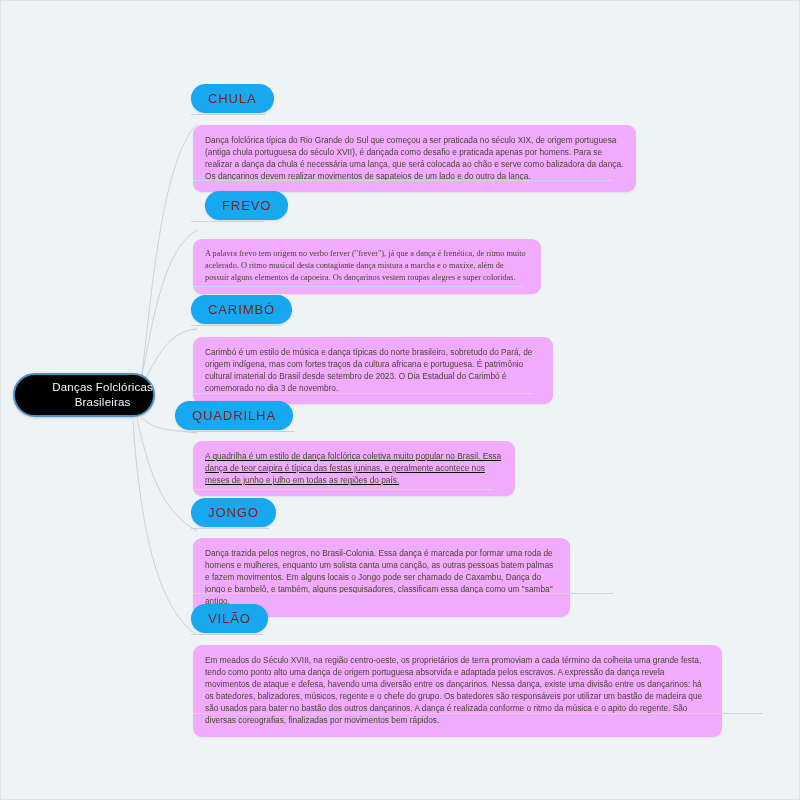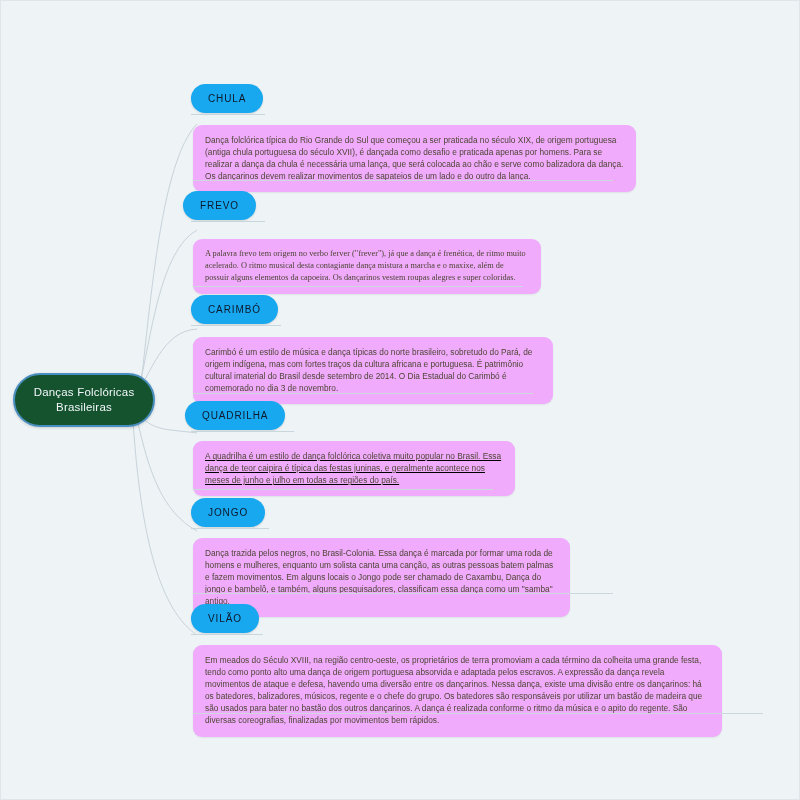--- a/index.html
+++ b/index.html
@@ -29,27 +29,27 @@
     height: 800px;
     pointer-events: none;
   }
 
   
   .root-node {
     position: absolute;
     left: 12px;
     top: 372px;
     width: 142px;
-    height: 54px;
-    background: #14532d;
+    height: 44px;
+    background: #000000;
     border: 2px solid #4a8fc0;
     border-radius: 27px;
     display: flex;
     align-items: center;
-    justify-content: center;
+    justify-content: flex-end;
     text-align: center;
     box-sizing: border-box;
     box-shadow: 0 1px 3px rgba(0,0,0,0.16);
   }
   .root-label {
     color: #f2f7fb;
     font-size: 11.5px;
     line-height: 15px;
     letter-spacing: 0.2px;
     white-space: pre-line;
@@ -64,22 +64,22 @@
     height: 29px;
     background: #17a8f0;
     border-radius: 15px;
     display: flex;
     align-items: center;
     padding: 0 17px;
     box-sizing: border-box;
     box-shadow: 0 1px 2px rgba(0,0,0,0.13);
   }
   .topic-label {
-    color: #0f172a;
-    font-size: 10px;
+    color: #7f1d1d;
+    font-size: 13px;
     letter-spacing: 0.9px;
     white-space: nowrap;
   }
   .topic-underline {
     position: absolute;
     height: 1px;
     background: #c9d6dd;
   }
 
   
@@ -130,43 +130,43 @@
       <span class="topic-label">CHULA</span>
     </div>
     <div class="topic-underline" style="left:190px; top:113px; width:74px;"></div>
     <div class="note-card" style="left:192px; top:124px; width:443px;">
       <div class="note-text">Dança folclórica típica do Rio Grande do Sul que começou a ser praticada no século XIX, de origem portuguesa (antiga chula portuguesa do século XVII), é dançada como desafio e praticada apenas por homens. Para se realizar a dança da chula é necessária uma lança, que será colocada ao chão e serve como balizadora da dança. Os dançarinos devem realizar movimentos de sapateios de um lado e do outro da lança.</div>
     </div>
     <div class="note-underline" style="left:192px; top:179px; width:420px;"></div>
   </div>
 
   <div class="branch">
-    <div class="topic-pill" style="left:182px; top:190px;">
+    <div class="topic-pill" style="left:204px; top:190px;">
       <span class="topic-label">FREVO</span>
     </div>
     <div class="topic-underline" style="left:190px; top:220px; width:74px;"></div>
     <div class="note-card" style="left:192px; top:238px; width:348px;font-family:Liberation Serif, serif;">
       <div class="note-text">A palavra frevo tem origem no verbo ferver ("frever"), já que a dança é frenética, de ritmo muito acelerado. O ritmo musical desta contagiante dança mistura a marcha e o maxixe, além de possuir alguns elementos da capoeira. Os dançarinos vestem roupas alegres e super coloridas.</div>
     </div>
     <div class="note-underline" style="left:192px; top:285px; width:330px;"></div>
   </div>
 
   <div class="branch">
     <div class="topic-pill" style="left:190px; top:294px;">
       <span class="topic-label">CARIMBÓ</span>
     </div>
     <div class="topic-underline" style="left:190px; top:324px; width:90px;"></div>
     <div class="note-card" style="left:192px; top:336px; width:360px;">
-      <div class="note-text">Carimbó é um estilo de música e dança típicas do norte brasileiro, sobretudo do Pará, de origem indígena, mas com fortes traços da cultura africana e portuguesa. É patrimônio cultural imaterial do Brasil desde setembro de 2014. O Dia Estadual do Carimbó é comemorado no dia 3 de novembro.</div>
+      <div class="note-text">Carimbó é um estilo de música e dança típicas do norte brasileiro, sobretudo do Pará, de origem indígena, mas com fortes traços da cultura africana e portuguesa. É patrimônio cultural imaterial do Brasil desde setembro de 2023. O Dia Estadual do Carimbó é comemorado no dia 3 de novembro.</div>
     </div>
     <div class="note-underline" style="left:192px; top:392px; width:340px;"></div>
   </div>
 
   <div class="branch">
-    <div class="topic-pill" style="left:184px; top:400px;">
+    <div class="topic-pill" style="left:174px; top:400px;">
       <span class="topic-label">QUADRILHA</span>
     </div>
     <div class="topic-underline" style="left:190px; top:430px; width:103px;"></div>
     <div class="note-card" style="left:192px; top:440px; width:322px;text-decoration:underline;">
       <div class="note-text">A quadrilha é um estilo de dança folclórica coletiva muito popular no Brasil. Essa dança de teor caipira é típica das festas juninas, e geralmente acontece nos meses de junho e julho em todas as regiões do país.</div>
     </div>
     <div class="note-underline" style="left:192px; top:488px; width:300px;"></div>
   </div>
 
   <div class="branch">

